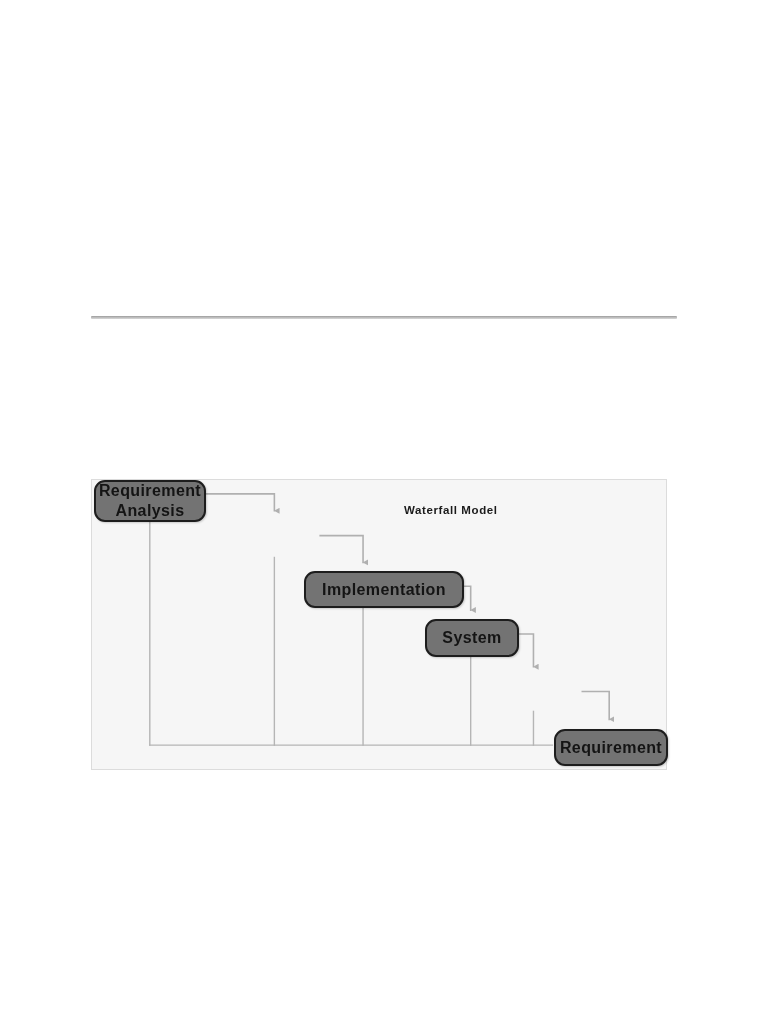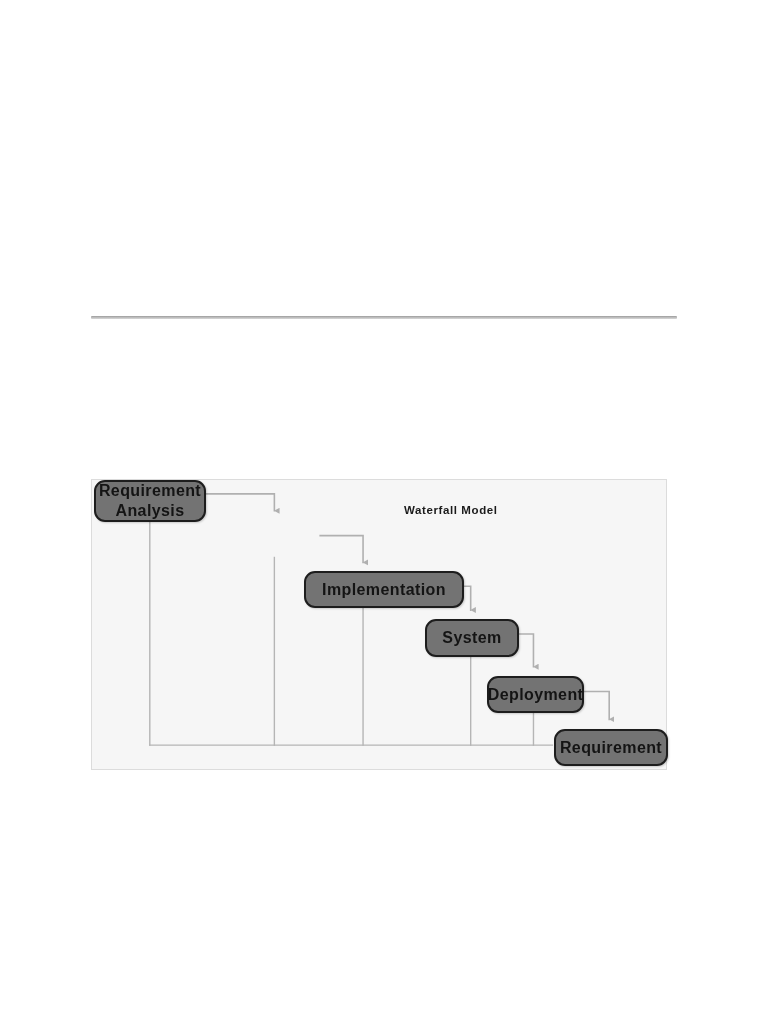--- a/index.html
+++ b/index.html
@@ -129,21 +129,18 @@
 
 
   <div class="stage-box" id="box-implement">
     <span>Implementation</span>
   </div>
 
   <div class="stage-box" id="box-testing">
     <span>System</span>
   </div>
 
-  <div class="stage-box" id="box-deployment">
-    <span>Deployment</span>
-  </div>
 
   <div class="stage-box" id="box-maintenance">
     <span>Requirement</span>
   </div>
 
 </div>
 
 </body></html>

